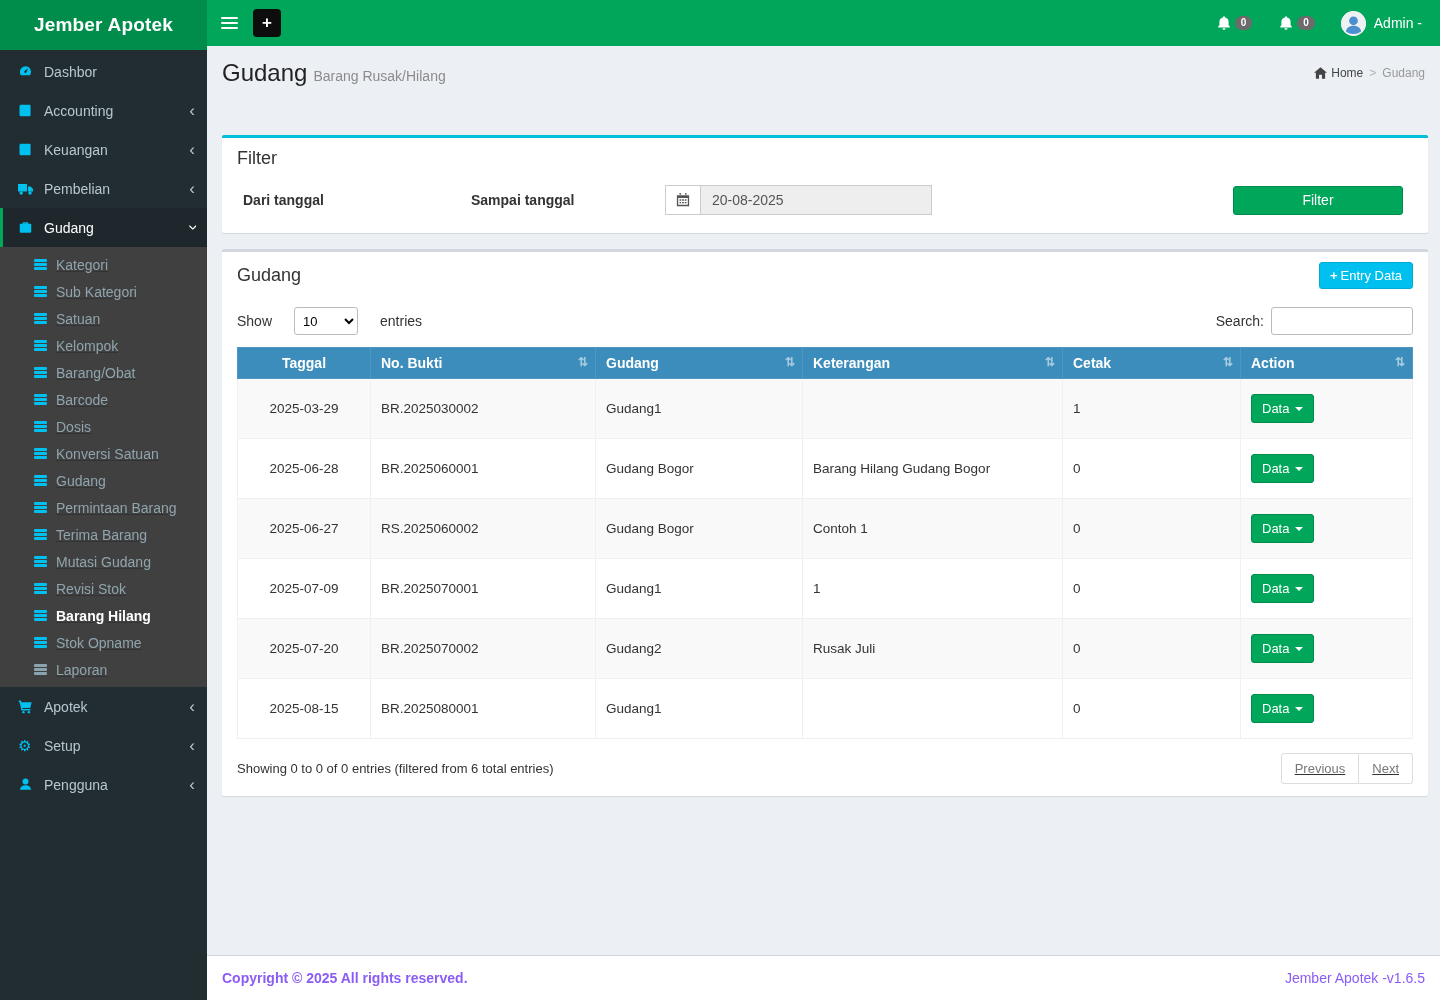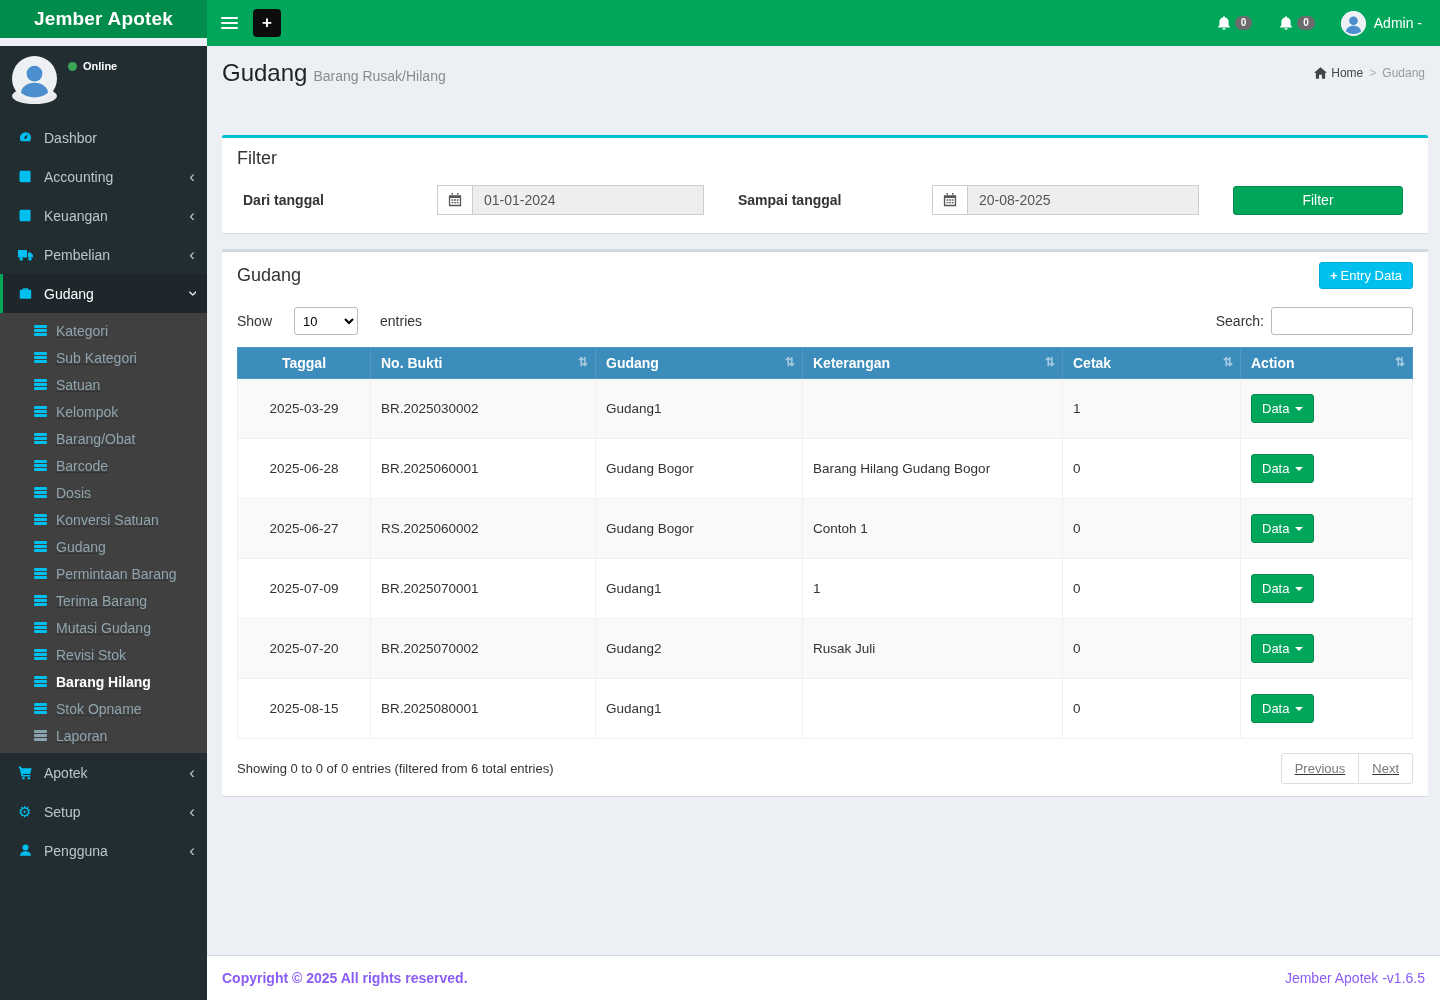--- a/index.html
+++ b/index.html
@@ -2,21 +2,21 @@
 <html><head>
 <meta charset="utf-8">
 <style>
   * { margin:0; padding:0; box-sizing:border-box; }
   html,body { width:1440px; height:1000px; overflow:hidden; }
   body { font-family:"Liberation Sans", sans-serif; font-size:14px; background:#ecf0f5; color:#333; }
   a { text-decoration:none; }
 
   
   .main-header { position:fixed; top:0; left:0; width:1440px; height:46px; z-index:50; display:flex; }
-  .brand { width:207px; height:38px; background:#008d4c; color:#fff; font-size:19px; font-weight:bold;
+  .brand { width:207px; height:50px; background:#008d4c; color:#fff; font-size:19px; font-weight:bold;
            display:flex; align-items:center; justify-content:center; letter-spacing:.2px; }
   .navbar { flex:1; height:46px; background:#00a65a; display:flex; align-items:center; }
   .hamburger { width:44px; height:46px; display:flex; align-items:center; justify-content:center; cursor:pointer; }
   .hb { width:17px; height:2px; background:#fff; border-radius:1px; position:relative; display:block; }
   .hb::before,.hb::after { content:""; position:absolute; left:0; width:17px; height:2px; background:#fff; border-radius:1px; }
   .hb::before { top:-5px; } .hb::after { top:5px; }
   .plus-btn { width:28px; height:28px; background:#0d0d0d; border:none; border-radius:4px; color:#fff;
               font-size:17px; font-weight:bold; line-height:26px; cursor:pointer; margin-left:2px; }
   .nav-right { margin-left:auto; display:flex; align-items:center; padding-right:18px; gap:26px; }
   .bell-group { display:flex; align-items:center; gap:3px; cursor:pointer; }
@@ -162,33 +162,20 @@
               <path d="M16 19c-5.6 0-9.2 3.1-9.7 7.2a16 16 0 0 0 19.4 0C25.2 22.1 21.6 19 16 19z" fill="#4b8fce"></path>
             </svg>
         </span>
         <span>Admin -</span>
       </div>
     </div>
   </nav>
 </header>
 
 <aside class="sidebar">
-  <div class="user-panel">
-    <span class="avatar-lg">
-      <svg width="45" height="45" viewBox="0 0 32 32">
-          <circle cx="16" cy="16" r="16" fill="#eef1f4"></circle>
-          <circle cx="16" cy="12.5" r="5.6" fill="#4b8fce"></circle>
-          <path d="M16 19c-5.6 0-9.2 3.1-9.7 7.2a16 16 0 0 0 19.4 0C25.2 22.1 21.6 19 16 19z" fill="#4b8fce"></path>
-        </svg>
-    </span>
-    <span class="online-wrap">
-      <span class="dot"></span>
-      <span class="online-label">Online</span>
-    </span>
-  </div>
   <ul class="menu">
     <li class="mitem">
       <span class="micon">
         <svg width="15" height="15" viewBox="0 0 16 16" fill="currentColor">
             <path d="M8 2.5A6 6 0 0 0 2 8.5c0 1.3.4 2.5 1.1 3.5h9.8A6 6 0 0 0 8 2.5zm1.1 6.4a1.3 1.3 0 1 1-2.1-1.5l3.7-3-1.6 4.5z"></path>
           </svg>
       </span>
       <span class="mlabel">Dashbor</span>
     </li>
     <li class="mitem">
@@ -347,28 +334,20 @@
   </section>
 
   <section class="content">
 
     <div class="box box-filter">
       <div class="box-header">
         <h3 class="box-title">Filter</h3>
       </div>
       <div class="filter-body">
         <div class="flabel">Dari tanggal</div>
-        <div class="igroup">
-          <span class="addon">
-            <svg width="14" height="14" viewBox="0 0 16 16">
-                <path fill="#555" d="M4 0h1.6v2H4zM10.4 0H12v2h-1.6zM1 2.7h14V15H1V2.7zm1.5 3V13.5h11V5.7h-11zM4 7.2h2v1.6H4zm3 0h2v1.6H7zm3 0h2v1.6h-2zM4 10.2h2v1.6H4zm3 0h2v1.6H7zm3 0h2v1.6h-2z"></path>
-              </svg>
-          </span>
-          <input type="text" value="01-01-2024" style="">
-        </div>
         <div class="flabel second">Sampai tanggal</div>
         <div class="igroup">
           <span class="addon">
             <svg width="14" height="14" viewBox="0 0 16 16">
                 <path fill="#555" d="M4 0h1.6v2H4zM10.4 0H12v2h-1.6zM1 2.7h14V15H1V2.7zm1.5 3V13.5h11V5.7h-11zM4 7.2h2v1.6H4zm3 0h2v1.6H7zm3 0h2v1.6h-2zM4 10.2h2v1.6H4zm3 0h2v1.6H7zm3 0h2v1.6h-2z"></path>
               </svg>
           </span>
           <input type="text" value="20-08-2025" style="">
         </div>
         <button class="btn-filter">Filter</button>

